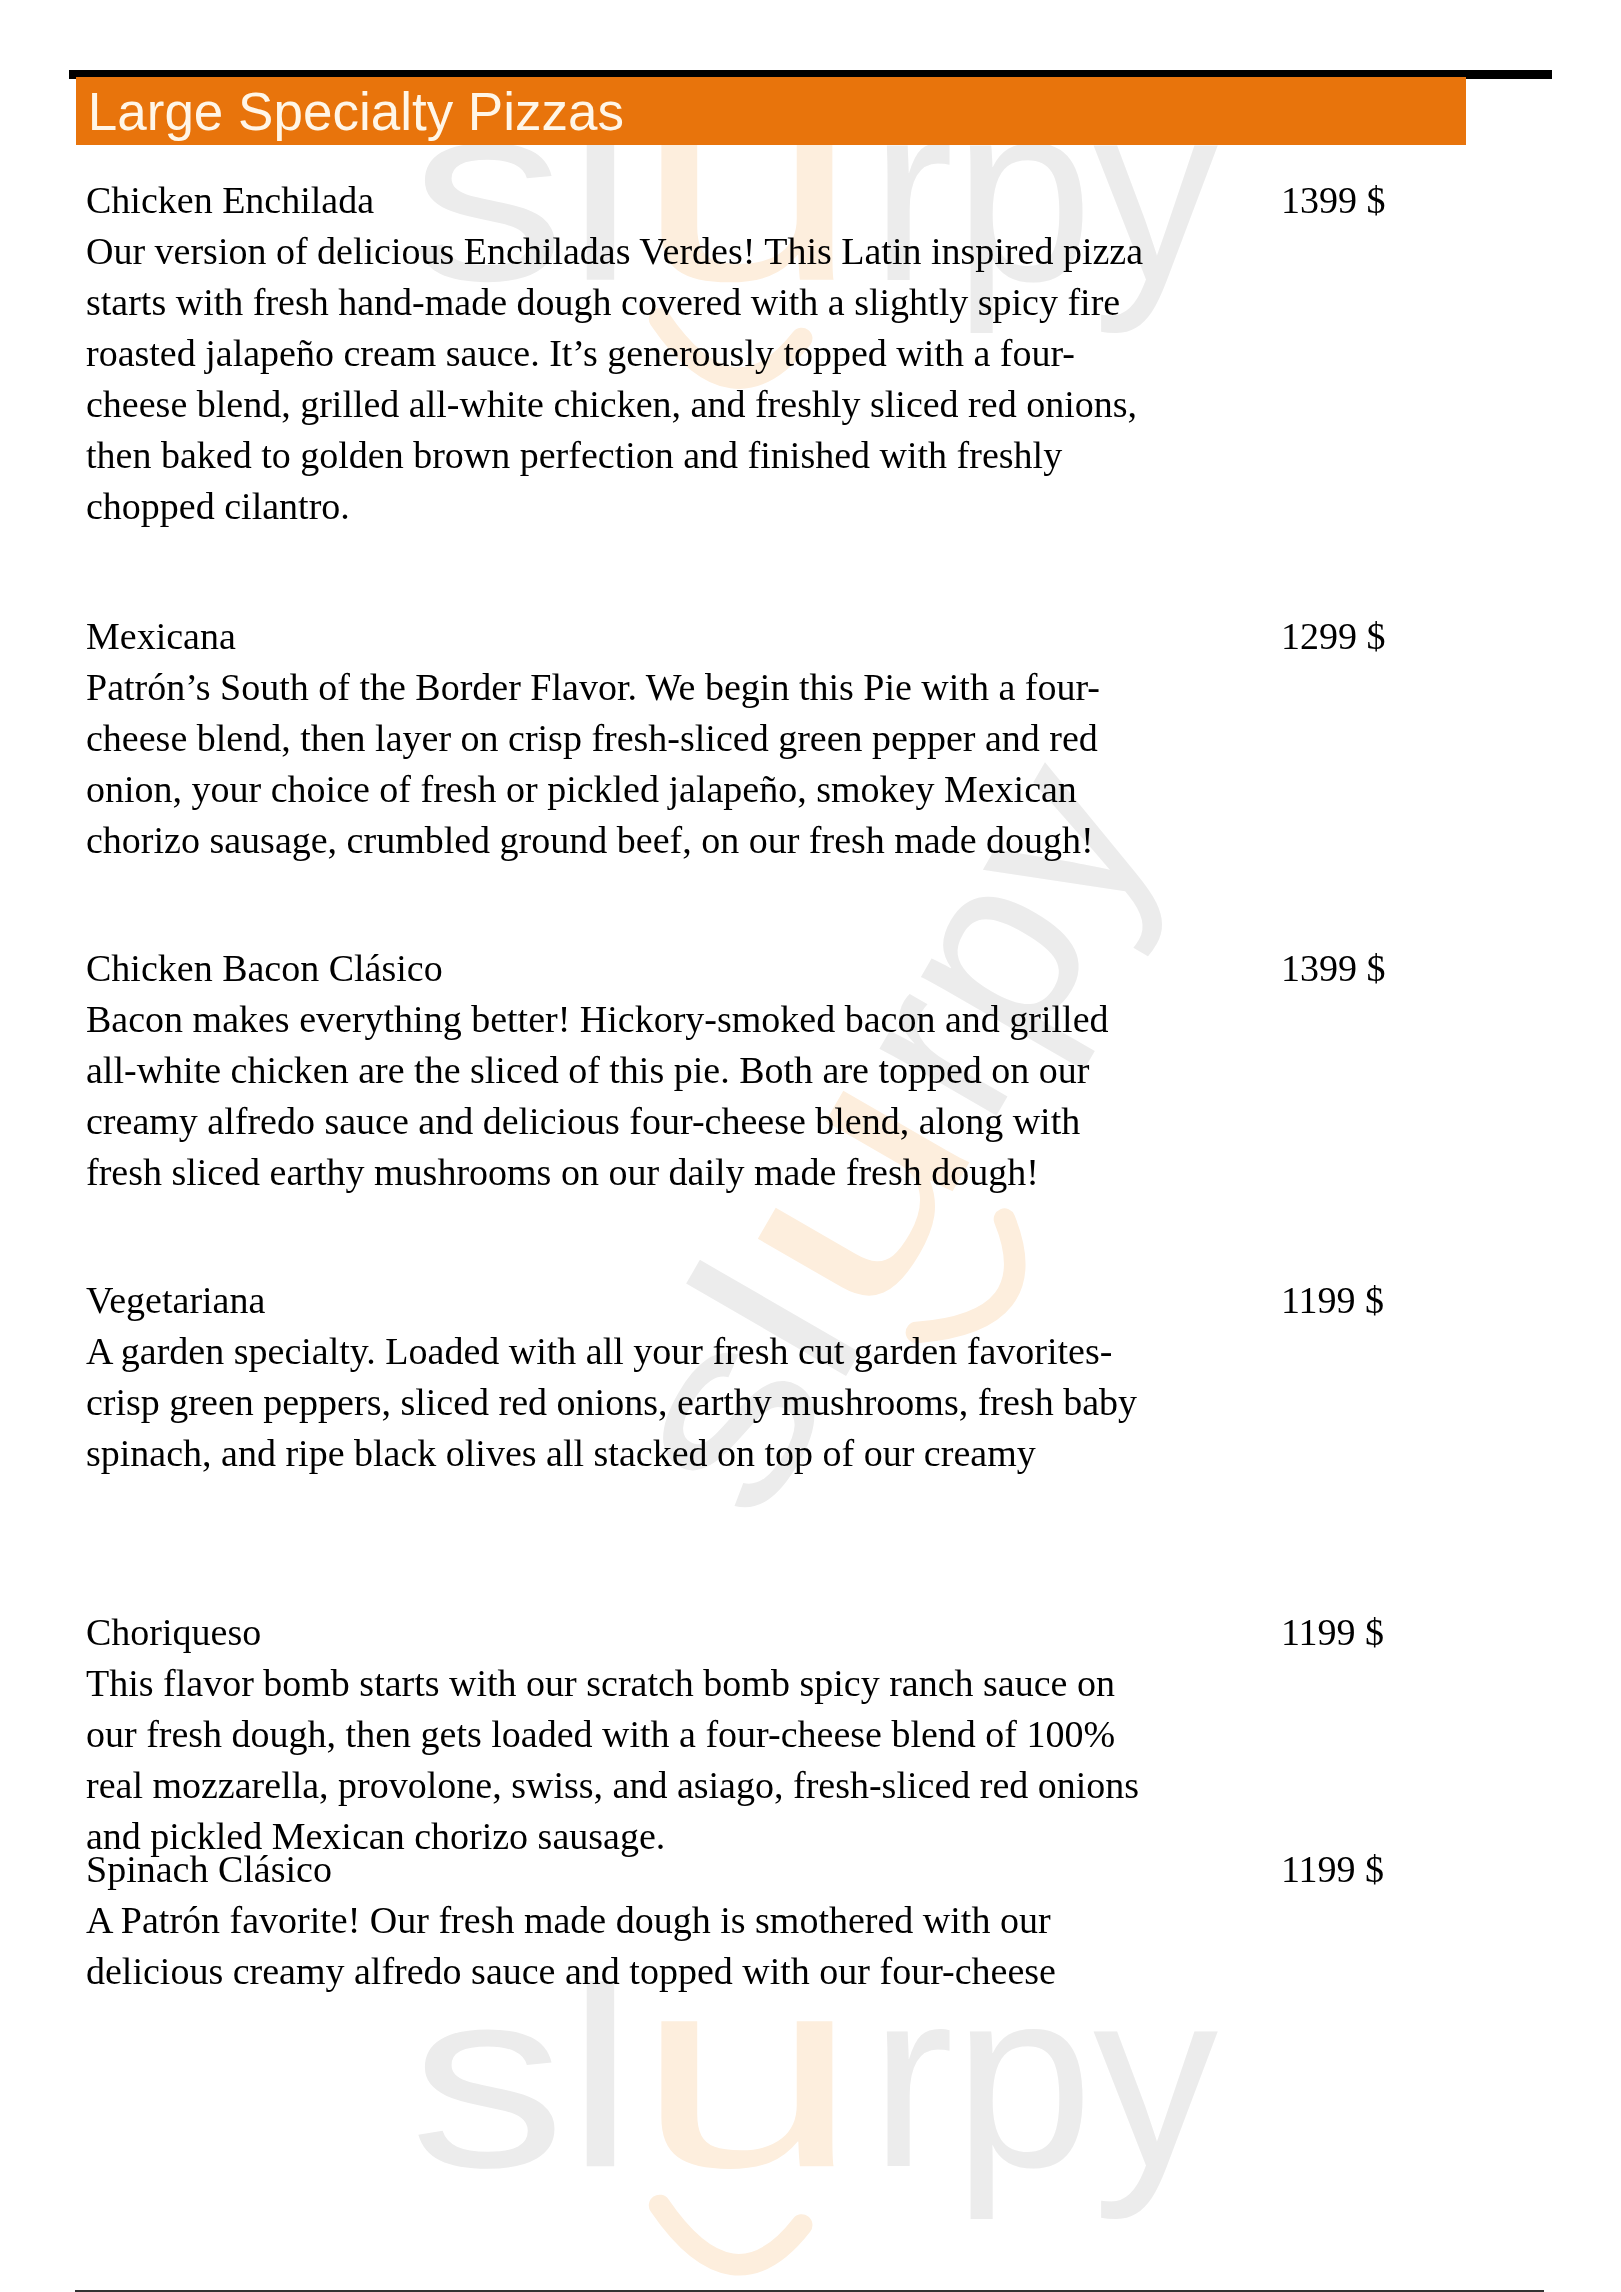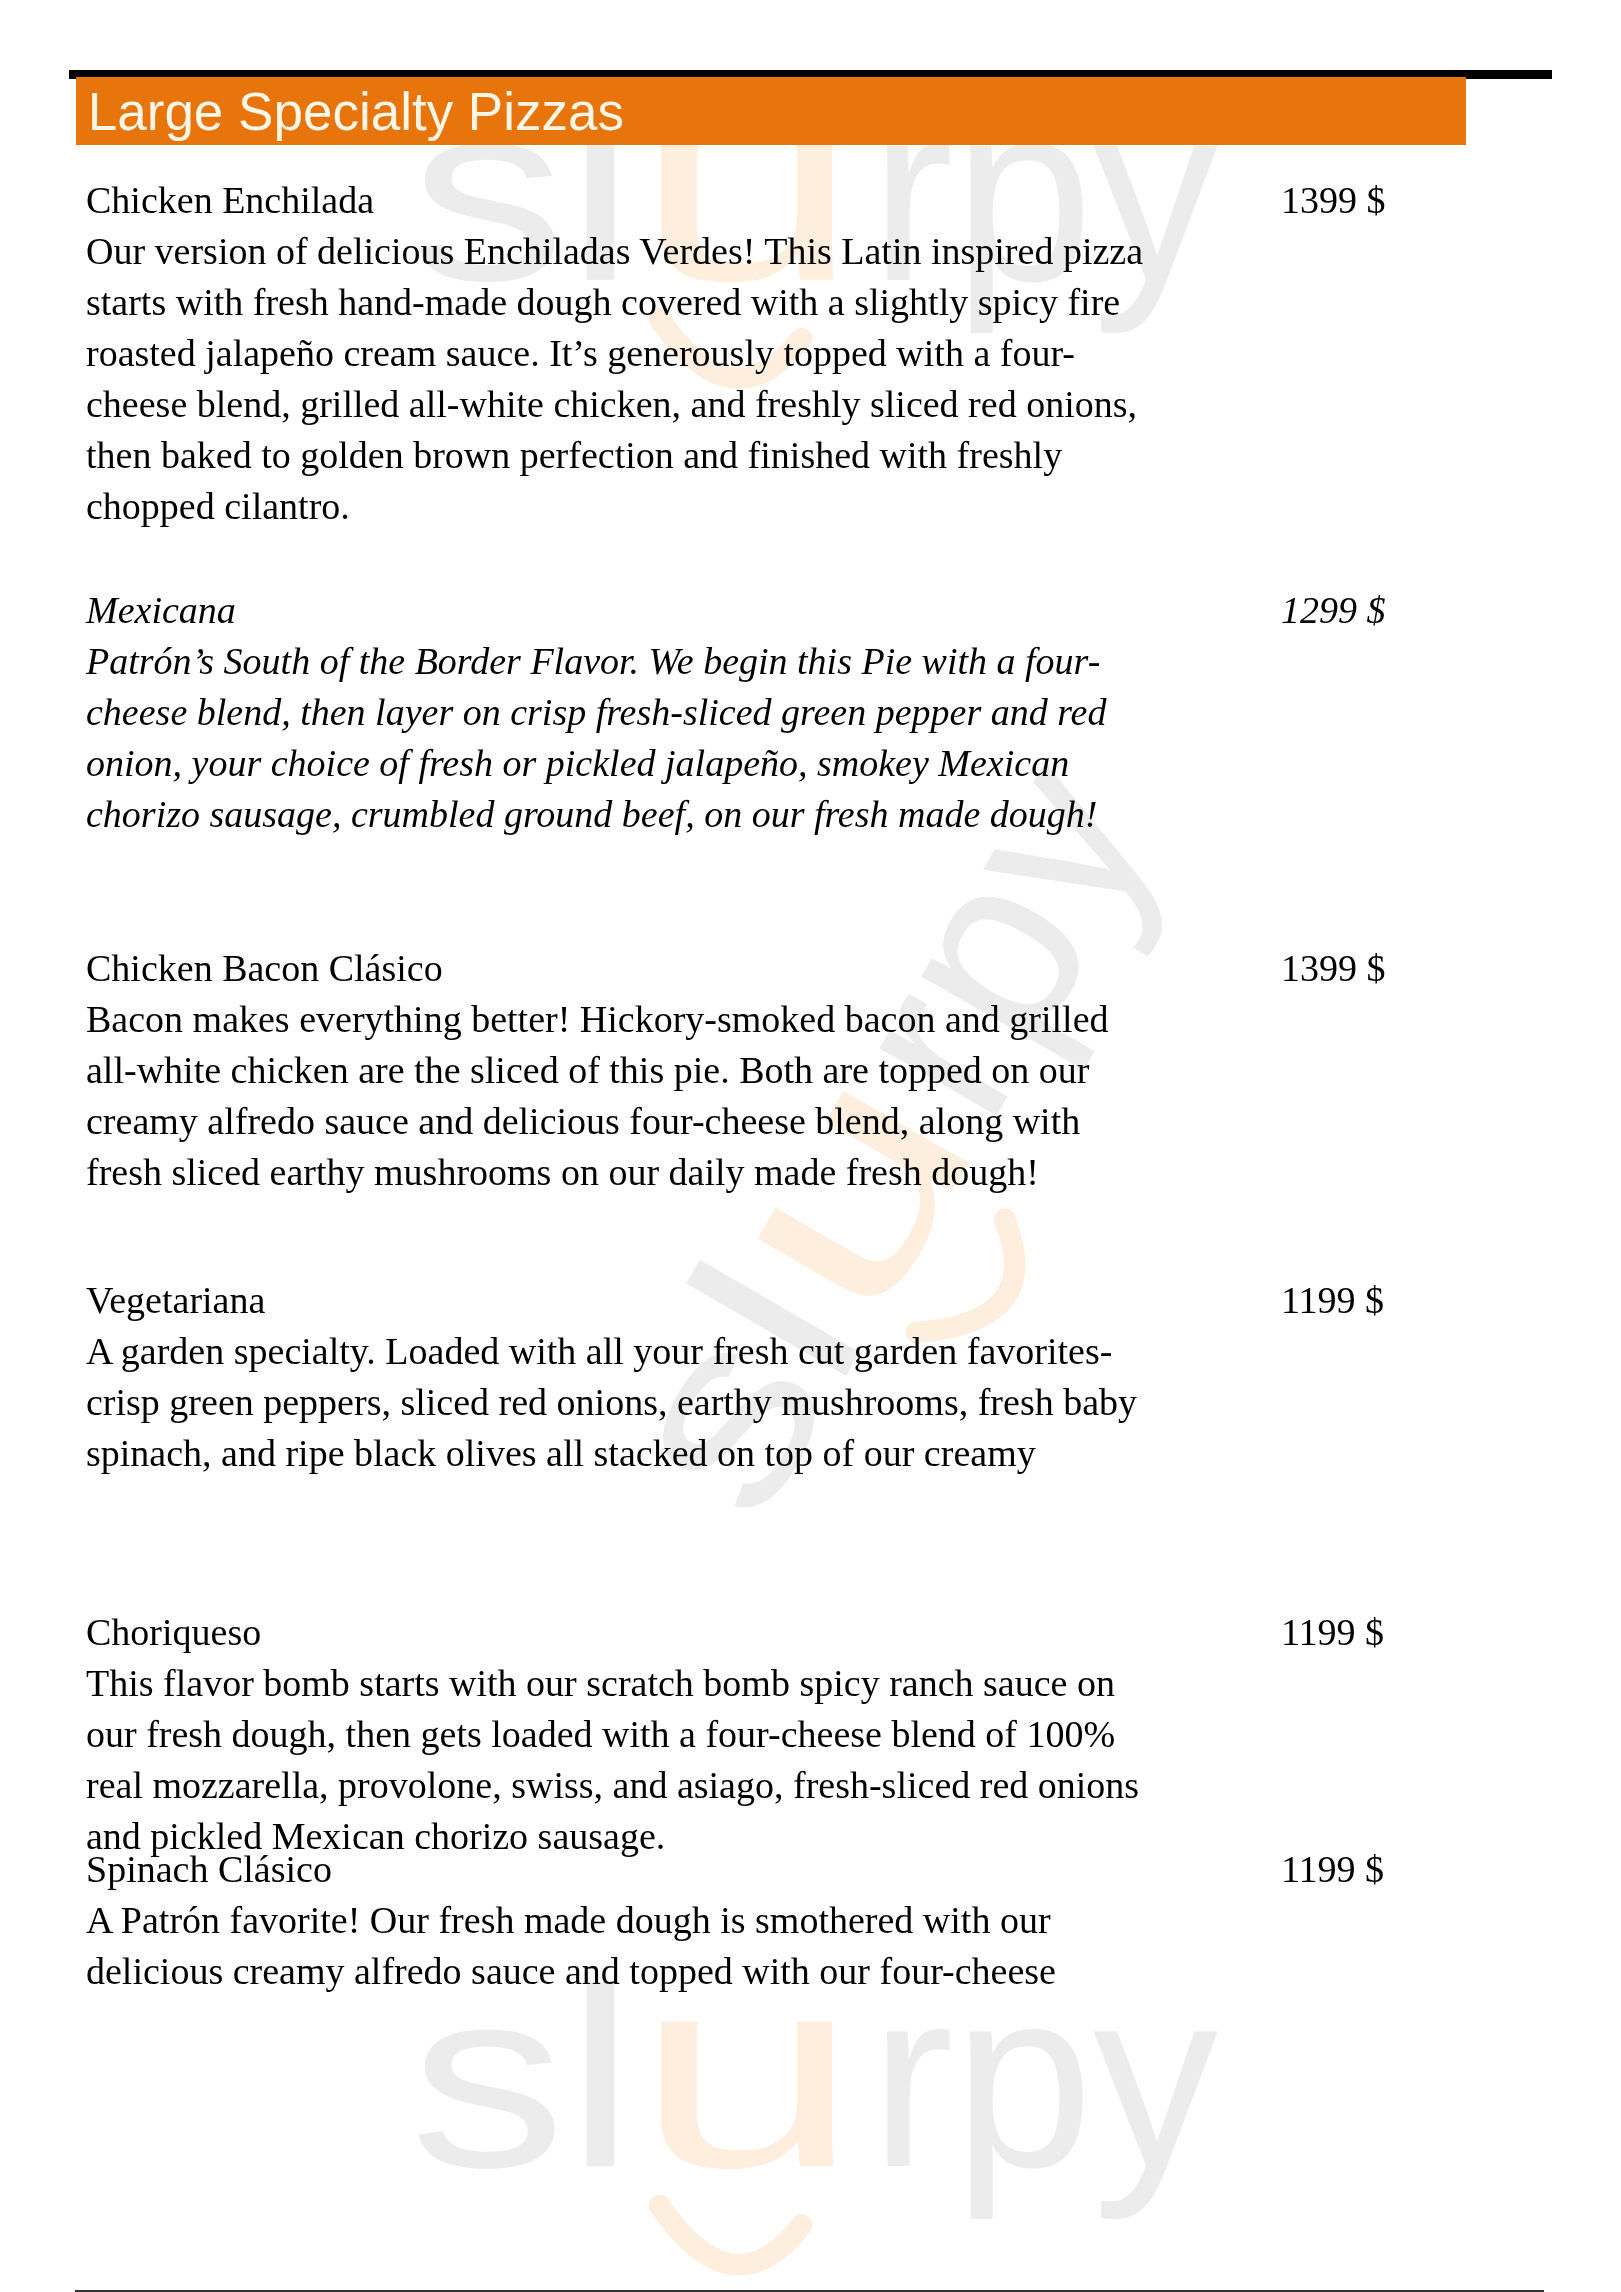--- a/index.html
+++ b/index.html
@@ -47,21 +47,21 @@
   <div class="item-name">Chicken Enchilada</div>
   <div class="item-price">1399 $</div>
   <div class="item-line">Our version of delicious Enchiladas Verdes! This Latin inspired pizza</div>
   <div class="item-line">starts with fresh hand-made dough covered with a slightly spicy fire</div>
   <div class="item-line">roasted jalapeño cream sauce. It’s generously topped with a four-</div>
   <div class="item-line">cheese blend, grilled all-white chicken, and freshly sliced red onions,</div>
   <div class="item-line">then baked to golden brown perfection and finished with freshly</div>
   <div class="item-line">chopped cilantro.</div>
 </div>
 
-<div class="item" style="top:585px;font-style:italic;">
+<div class="item" style="top:611px;">
   <div class="item-name">Mexicana</div>
   <div class="item-price">1299 $</div>
   <div class="item-line">Patrón’s South of the Border Flavor. We begin this Pie with a four-</div>
   <div class="item-line">cheese blend, then layer on crisp fresh-sliced green pepper and red</div>
   <div class="item-line">onion, your choice of fresh or pickled jalapeño, smokey Mexican</div>
   <div class="item-line">chorizo sausage, crumbled ground beef, on our fresh made dough!</div>
 </div>
 
 <div class="item" style="top:943px;">
   <div class="item-name">Chicken Bacon Clásico</div>

